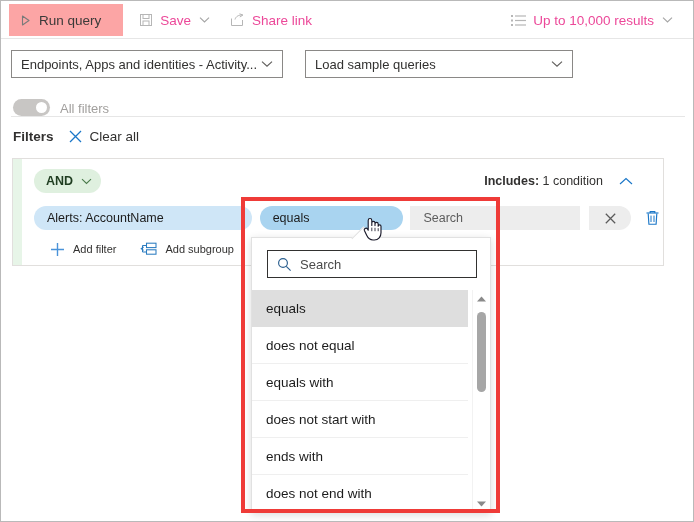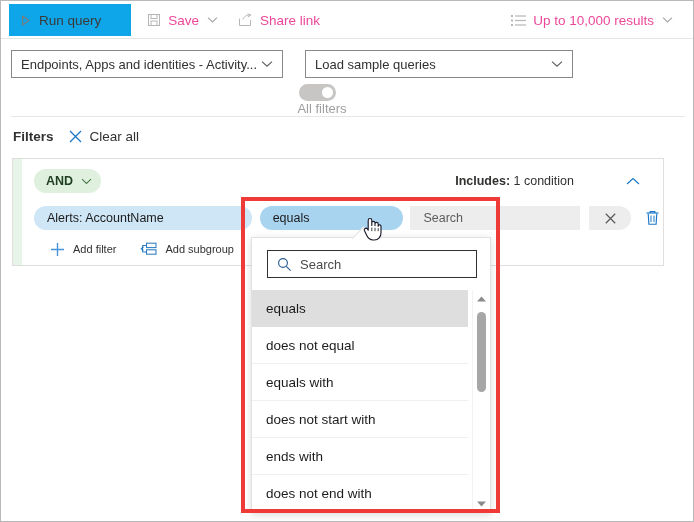--- a/index.html
+++ b/index.html
@@ -49,23 +49,23 @@
     display: flex;
     align-items: center;
     height: 32px;
     padding: 0 10px;
     font-size: 13.5px;
     color: #ec4899;
     cursor: pointer;
     white-space: nowrap;
   }
   .tb-btn.run {
-    background: #0ea5e9;
+    background: #fca5a5;
     color: #3b3a39;
-    padding: 0 30px 0 10px;
+    padding: 0 22px 0 10px;
     margin-right: 6px;
   }
   .tb-btn .lbl { margin-left: 7px; }
   .tb-btn .caret { margin-left: 8px; }
 
   .ico { display:inline-block; line-height:0; }
   .ico svg { display:block; }
 
   
   .scope-row {
@@ -101,24 +101,23 @@
   #combo-scope { left: 10px; width: 272px; }
   #combo-samples { left: 304px; width: 268px; }
 
   
   .allfilters-row {
     position: absolute;
     left: 0; top: 83px;
     width: 620px;
     height: 32px;
     display: flex;
-    align-items: center;
+    align-items: flex-end;
     padding-left: 12px;
     box-sizing: border-box;
-    flex-direction: column;
   }
   .toggle {
     width: 37px;
     height: 17px;
     border-radius: 9px;
     background: #c8c6c4;
     position: relative;
     cursor: pointer;
     flex: 0 0 auto;
   }
@@ -177,25 +176,24 @@
   }
   .group .greenbar {
     position: absolute;
     left: 0; top: 0;
     width: 9px; height: 100%;
     background: #e7f5e8;
   }
   .grouphead {
     position: absolute;
     left: 9px; top: 0;
-    right: 9px;
+    right: 16px;
     height: 44px;
     display: flex;
     align-items: center;
-    gap: 36px;
   }
   .and-pill {
     margin-left: 12px;
     height: 24px;
     min-width: 64px;
     border-radius: 12px;
     background: #dff0df;
     display: flex;
     align-items: center;
     padding: 0 9px 0 12px;

